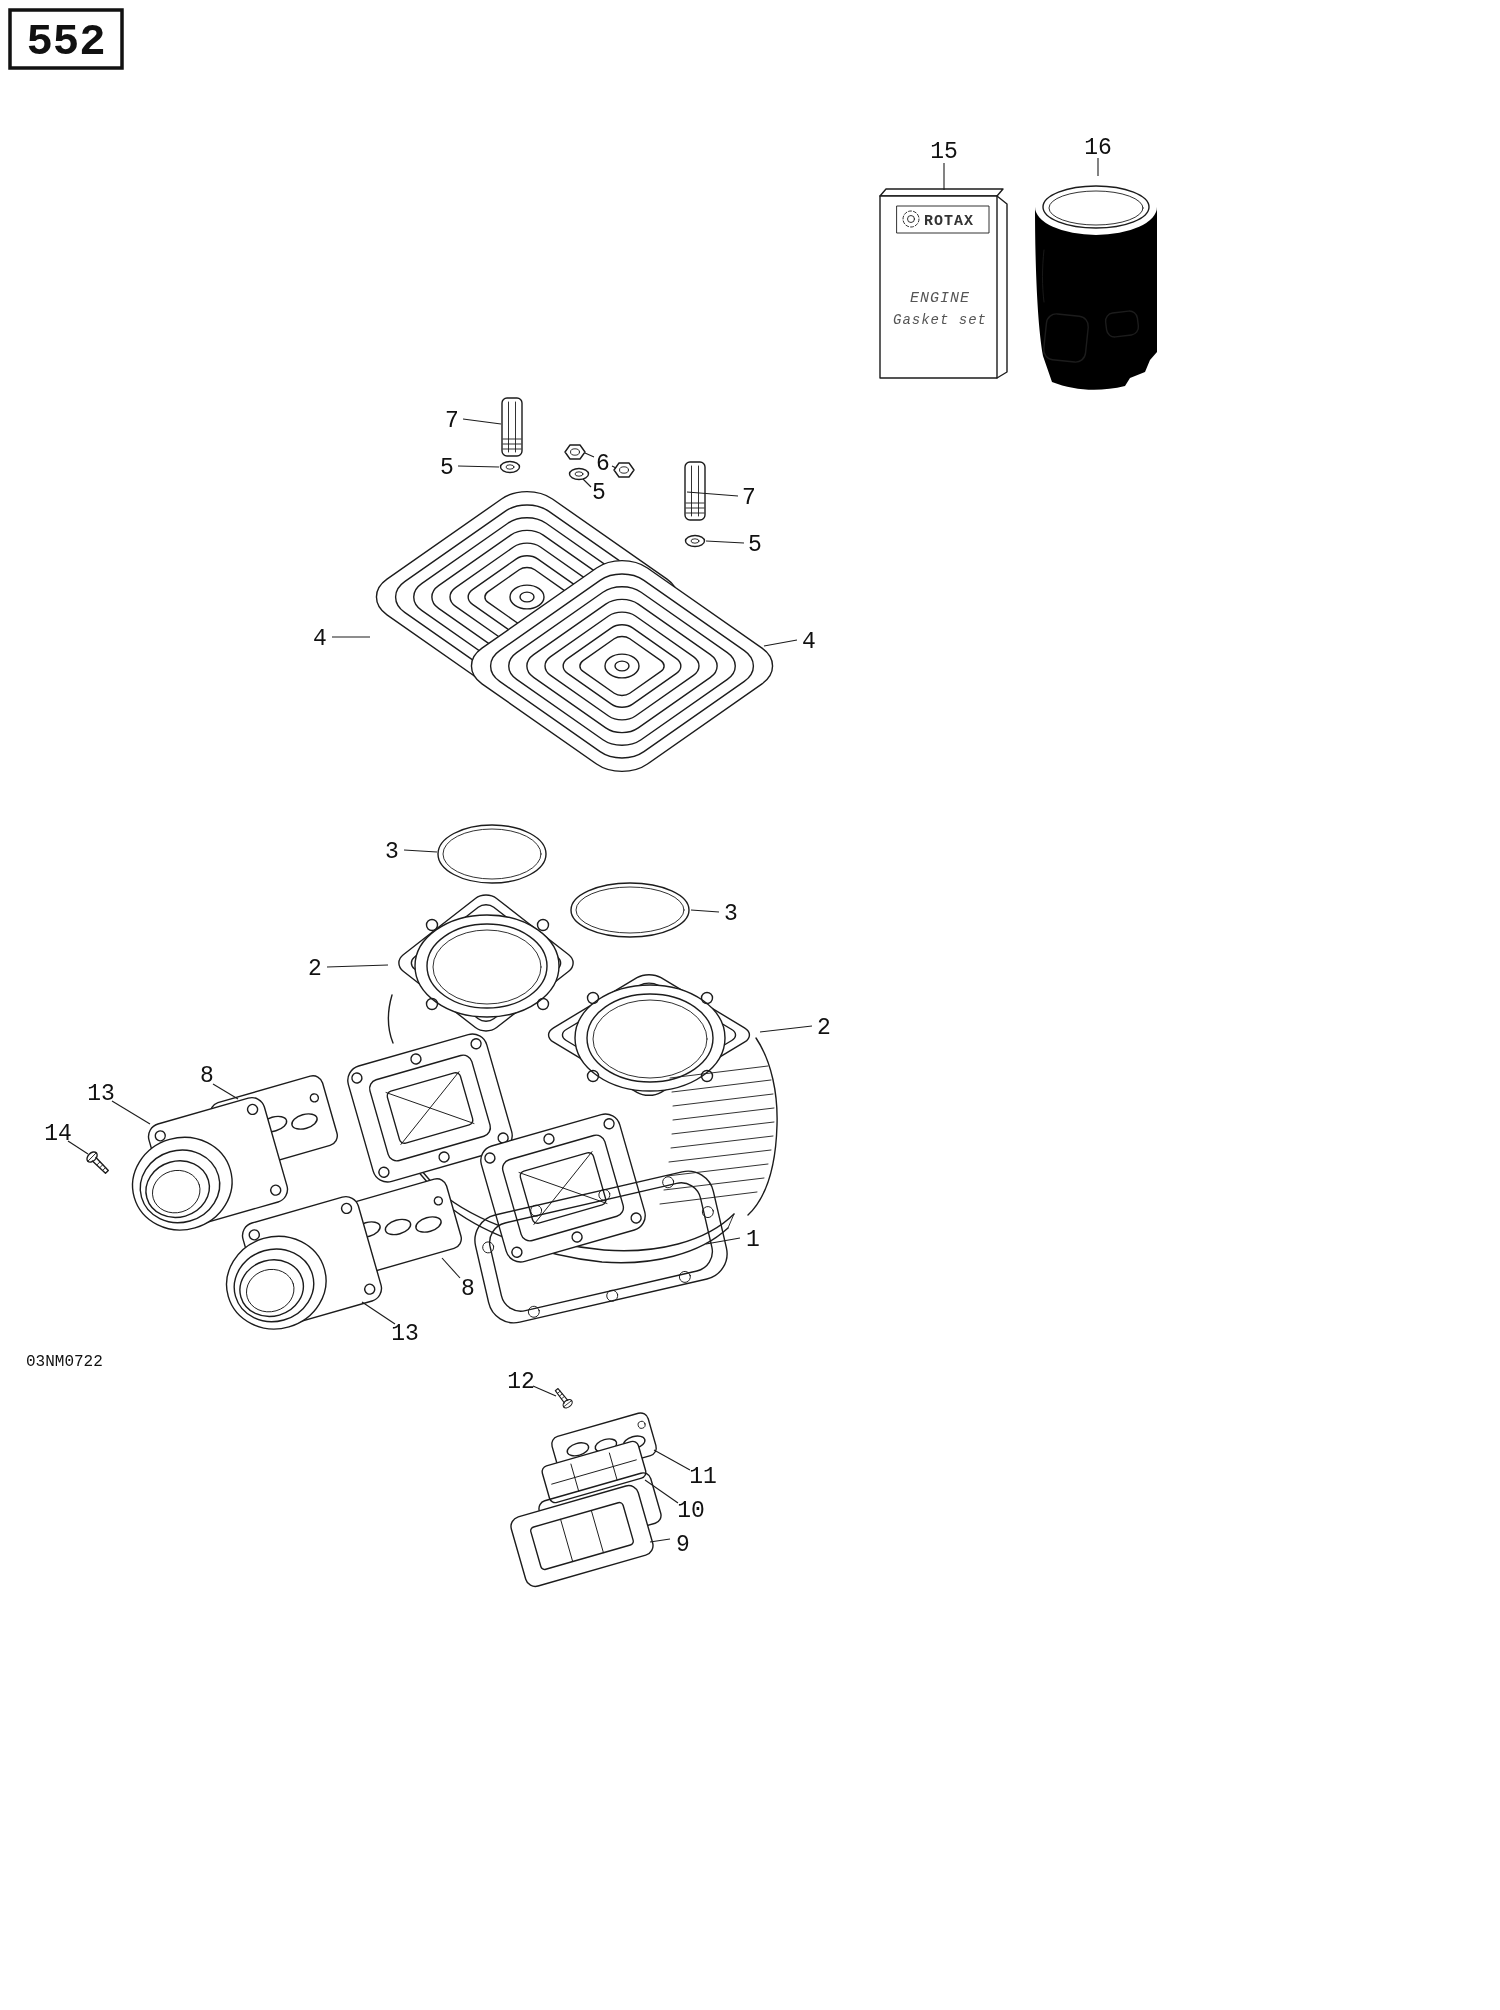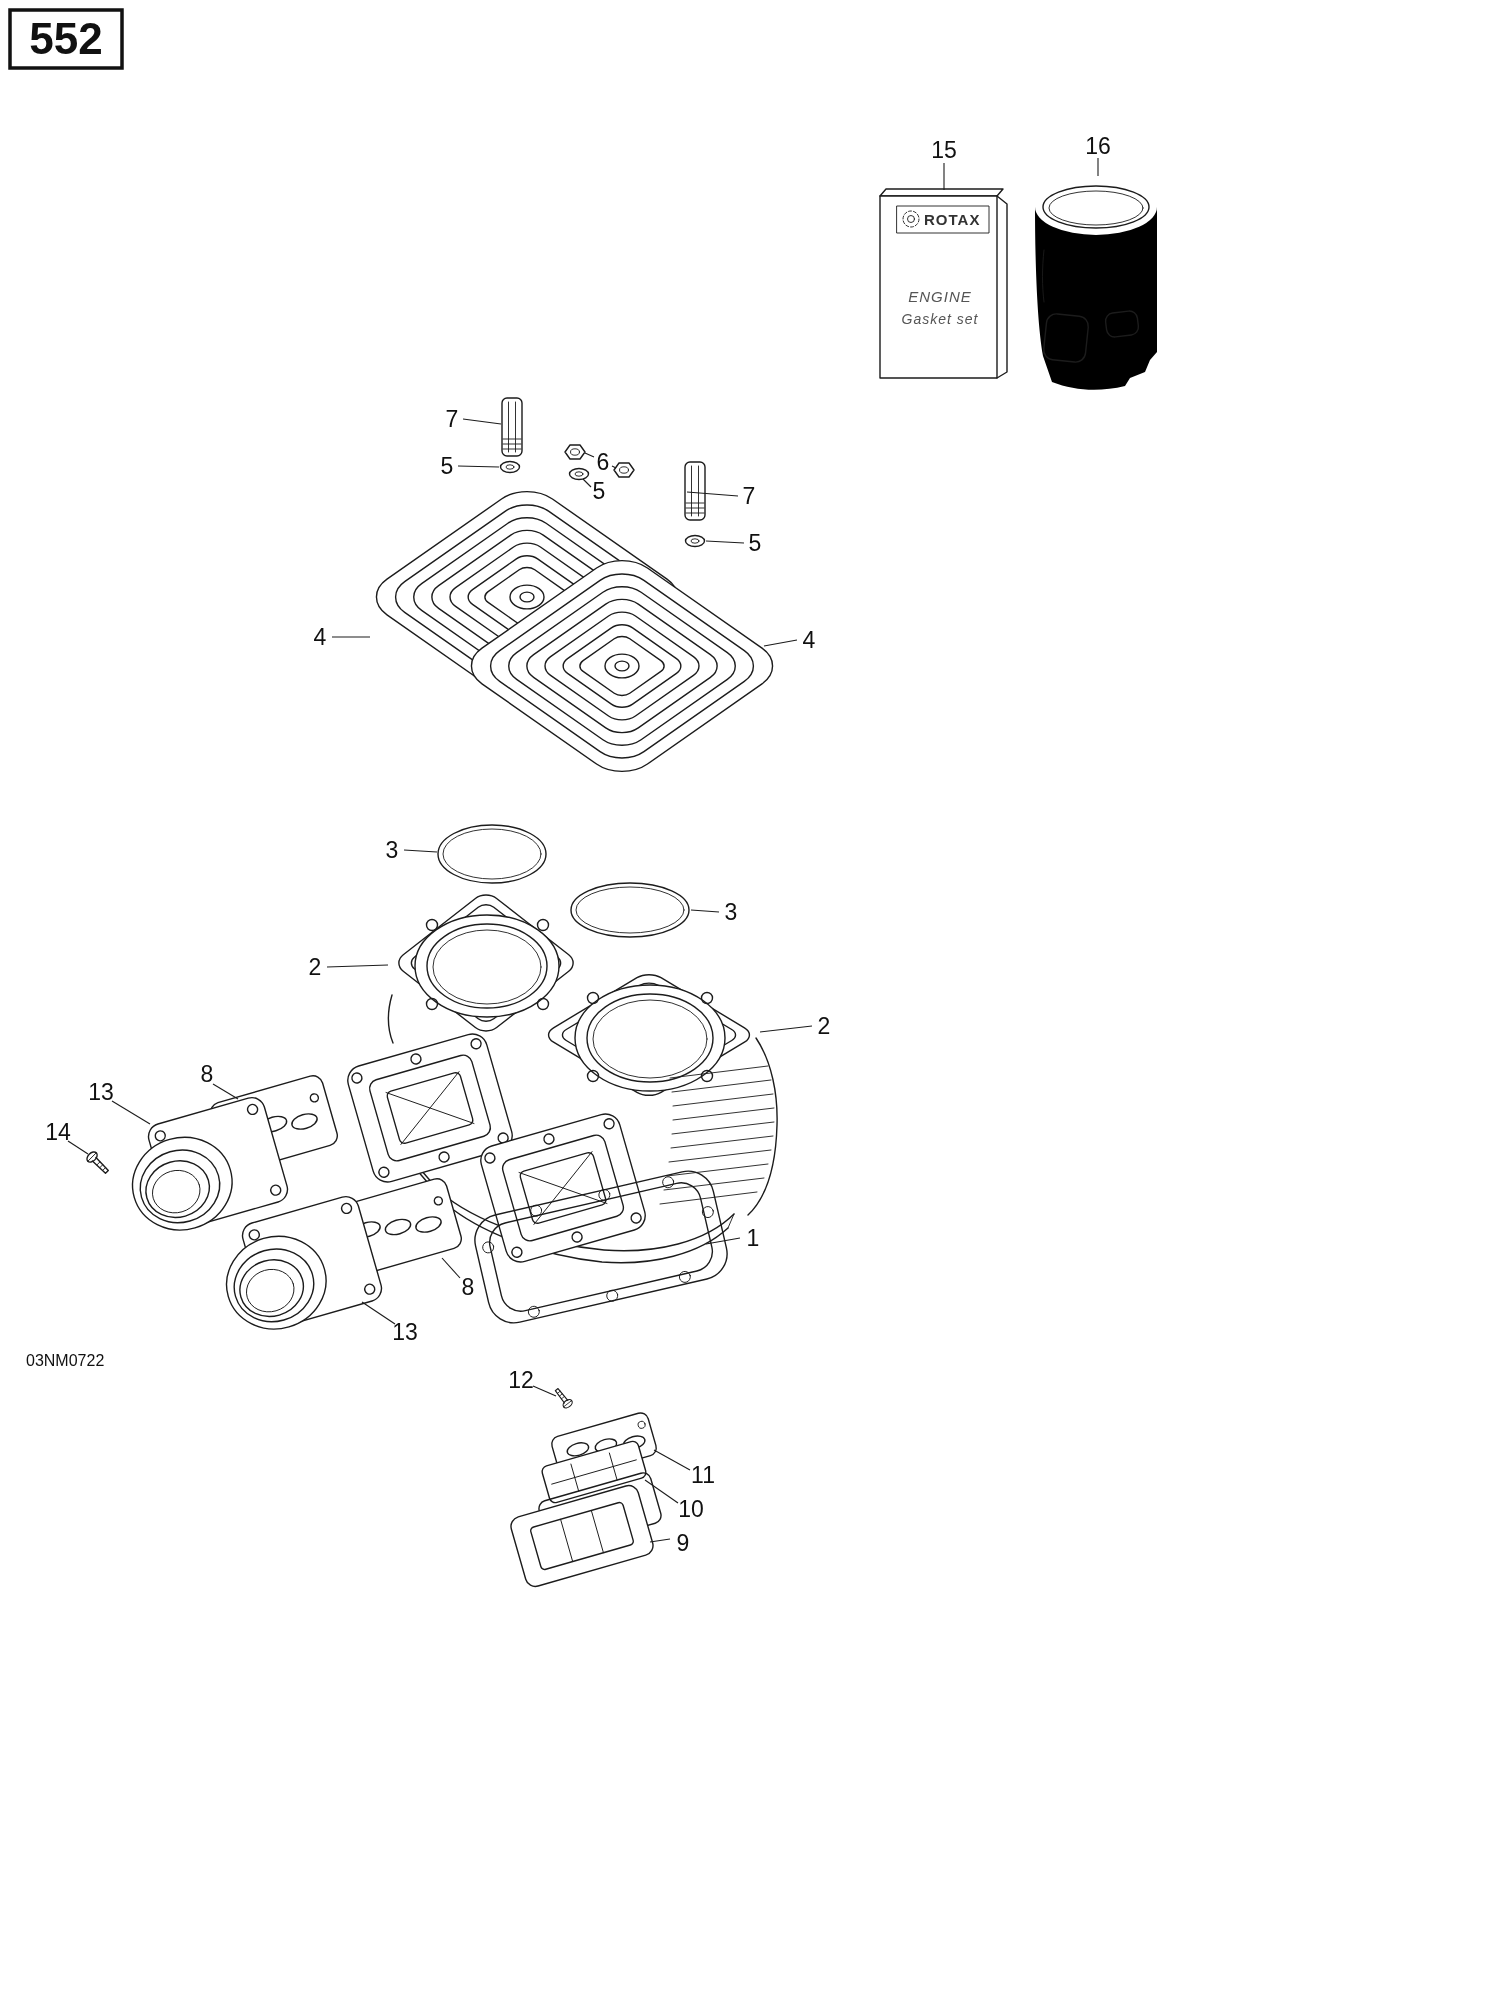--- a/index.html
+++ b/index.html
@@ -1,17 +1,17 @@
 <!DOCTYPE html>
 <html><head>
 <meta charset="utf-8">
 <style>
   html,body{margin:0;padding:0;background:#ffffff;}
   .canvas{position:relative;width:1496px;height:2010px;background:#fff;
-          font-family:Liberation Sans, sans-serif;overflow:hidden;}
+          font-family:Liberation Mono, monospace;overflow:hidden;}
   svg{display:block}
   .ln{fill:none;stroke:#1c1c1c;stroke-width:1.4;stroke-linecap:round;stroke-linejoin:round}
   .ln2{stroke-width:2.4}
   .thin{stroke-width:0.9}
   .fw{fill:#ffffff}
   .vs{vector-effect:non-scaling-stroke}
   .leader{fill:none;stroke:#1c1c1c;stroke-width:1.1}
   text{fill:#111}
   .callout{font-size:23px}
   .code{font-size:16px}

